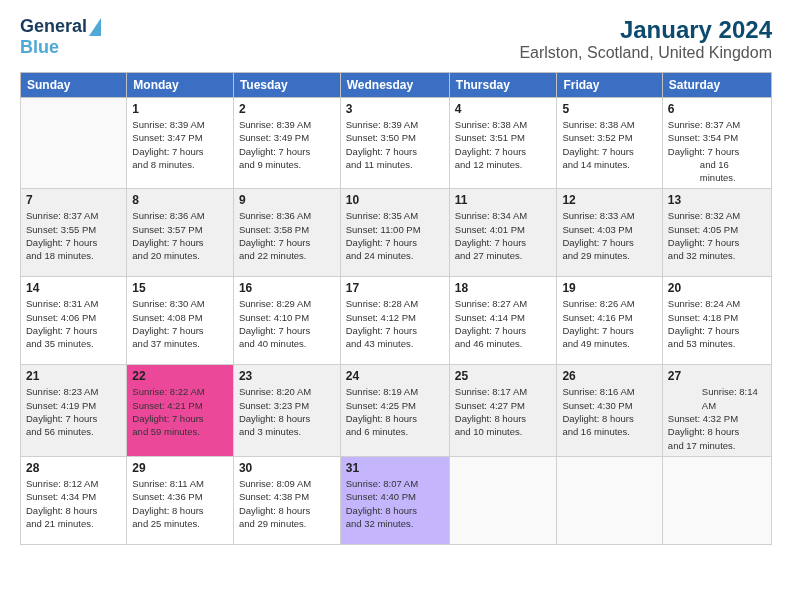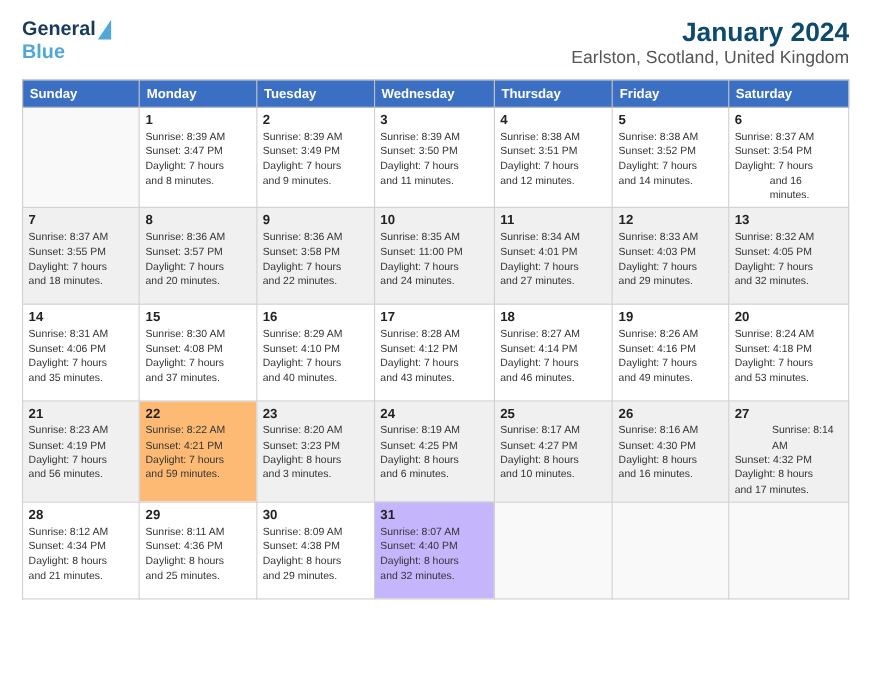--- a/index.html
+++ b/index.html
@@ -268,21 +268,21 @@
           </td>
         </tr>
         <tr>
           <td style="background-color: rgb(240, 240, 240);">
             <span class="day-num">21</span>
             <div style="line-height: 1.4;">Sunrise: 8:23 AM</div>
             <div style="line-height: 1.4;">Sunset: 4:19 PM</div>
             <div style="line-height: 1.4;">Daylight: 7 hours</div>
             <div style="line-height: 1.4;">and 56 minutes.</div>
           </td>
-          <td style="background-color: #fdba74;">
+          <td style="background-color: #ec4899;">
             <span class="day-num">22</span>
             <div style="line-height: 1.4;">Sunrise: 8:22 AM</div>
             <div style="line-height: 1.4;">Sunset: 4:21 PM</div>
             <div style="line-height: 1.4;">Daylight: 7 hours</div>
             <div style="line-height: 1.4;">and 59 minutes.</div>
           </td>
           <td style="background-color: rgb(240, 240, 240);">
             <span class="day-num">23</span>
             <div style="line-height: 1.4;">Sunrise: 8:20 AM</div>
             <div style="line-height: 1.4;">Sunset: 3:23 PM</div>

